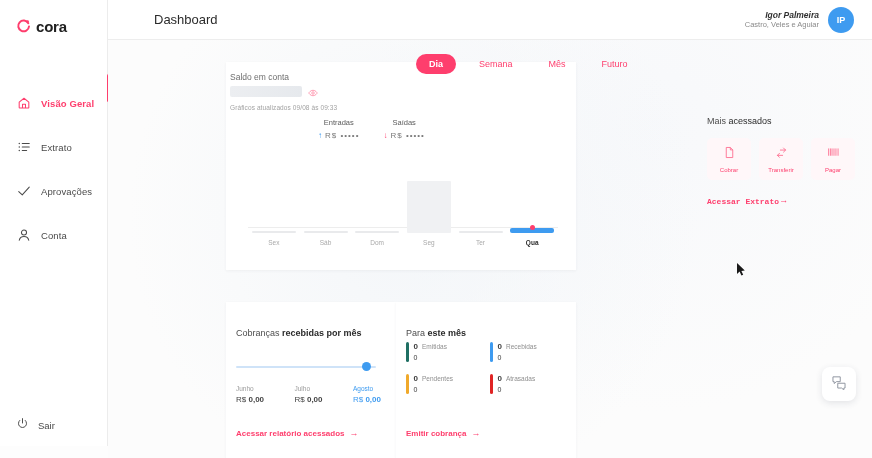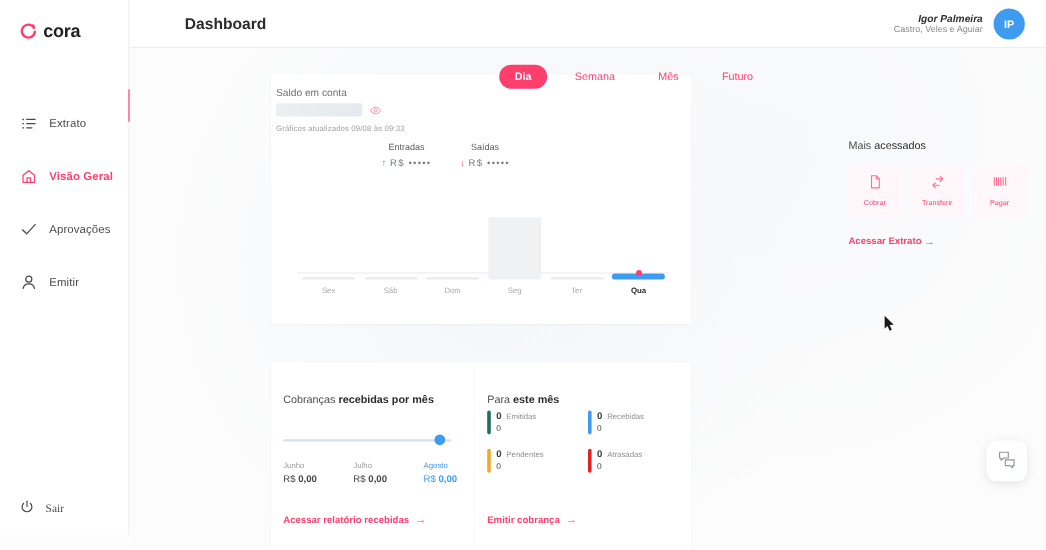--- a/index.html
+++ b/index.html
@@ -34,30 +34,30 @@
   .nav-item.active .nav-label { color: #fe3e6d; font-weight: 700; }
   .nav-item.active .nav-ico svg { stroke: #fe3e6d; }
   .active-bar {
     position: absolute; left: 107px; top: 74px;
     width: 3px; height: 28px; background: #fe3e6d; border-radius: 2px;
   }
   .logout {
     position: absolute; bottom: 6px; left: 0;
     display:flex; align-items:center; gap: 9px; padding-left: 16px; height: 30px; cursor:pointer;
   }
-  .logout .nav-label { font-size: 9.5px; color: #4a4a4a; font-family: Liberation Serif, serif; }
+  .logout .nav-label { font-size: 9.5px; color: #4a4a4a; }
 
   
   .main { flex: 1; position: relative; height: 458px; }
   .topbar {
     height: 40px; border-bottom: 1px solid #ededed;
     display: flex; align-items: center; justify-content: space-between;
     padding: 0 18px 0 46px; background:#fff;
   }
-  .page-title { font-size: 13px; font-weight: 700; color: #2b2b2b; }
+  .page-title { font-size: 13px; font-weight: 400; color: #2b2b2b; }
   .user-box { display: flex; align-items: center; gap: 9px; }
   .user-text { text-align: right; line-height: 1.25; }
   .user-name { font-size: 8.5px; font-weight: 700; color: #303030; font-style: italic; }
   .user-org  { font-size: 7.5px; color: #8a8a8a; }
   .avatar {
     width: 26px; height: 26px; border-radius: 50%;
     background: #3e9bf0; color:#fff; font-size: 9px; font-weight:700;
     display:flex; align-items:center; justify-content:center;
   }
 
@@ -118,21 +118,21 @@
   #panel-quick { left: 585px; top: 22px; width: 210px; height: 208px; background: transparent; box-shadow:none; }
   .quick-title { font-size: 9px; color:#4d4d4d; position:absolute; left: 14px; top: 54px; }
   .quick-title b { font-weight: 400; color:#2b2b2b; }
   .quick-cards { position:absolute; left: 14px; top: 76px; display:flex; gap: 8px; }
   .qcard {
     width: 44px; height: 42px; background:#fff7f9; border-radius: 5px;
     display:flex; flex-direction:column; align-items:center; justify-content:center; gap: 4px;
     cursor:pointer;
   }
   .qcard .qlabel { font-size: 6px; color:#fe3e6d; }
-  .link-row { position:absolute; left: 14px; top: 134px; display:flex; gap:2px; cursor:pointer; }
+  .link-row { position:absolute; left: 14px; top: 134px; display:flex; align-items:center; gap:2px; cursor:pointer;font-family:Liberation Mono, monospace; }
   .link-text { font-size: 8px; font-weight: 700; color:#fe3e6d; }
   .link-arrow { color:#fe3e6d; font-size: 9px; }
 
   
   #card-charges { left: 118px; top: 262px; width: 170px; height: 156px; }
   #card-month   { left: 288px; top: 262px; width: 180px; height: 156px; }
 
   .sec-title { font-size: 9px; color:#4d4d4d; }
   .sec-title b { font-weight:700; color:#2b2b2b; }
 
@@ -179,56 +179,56 @@
       <span class="logo-mark">
         <svg width="15" height="15" viewBox="0 0 15 15">
           <path d="M12.3 4.2A5.4 5.4 0 1 0 13 7.5" fill="none" stroke="#fe3e6d" stroke-width="2" stroke-linecap="round"></path>
           <circle cx="11.6" cy="2.6" r="1.3" fill="#fe3e6d"></circle>
         </svg>
       </span>
       <span class="logo-text">cora</span>
     </div>
 
     <nav class="nav">
+      <div class="nav-item active">
+        <span class="nav-ico">
+          <svg width="14" height="14" viewBox="0 0 16 16" fill="none" stroke="#fe3e6d" stroke-width="1.2" stroke-linejoin="round">
+              <path d="M2.5 7 8 2.6 13.5 7v6.2a.6.6 0 0 1-.6.6H3.1a.6.6 0 0 1-.6-.6z"></path>
+              <path d="M6.3 13.8V9.4h3.4v4.4"></path>
+            </svg>
+        </span>
+        <span class="nav-label">Visão Geral</span>
+      </div>
       <div class="nav-item">
         <span class="nav-ico">
           <svg width="14" height="14" viewBox="0 0 16 16" fill="none" stroke="#4a4a4a" stroke-width="1.2" stroke-linecap="round">
               <path d="M6 4h8M6 8h8M6 12h5"></path>
               <circle cx="2.6" cy="4" r=".8" fill="#4a4a4a" stroke="none"></circle>
               <circle cx="2.6" cy="8" r=".8" fill="#4a4a4a" stroke="none"></circle>
               <circle cx="2.6" cy="12" r=".8" fill="#4a4a4a" stroke="none"></circle>
             </svg>
         </span>
         <span class="nav-label">Extrato</span>
       </div>
-      <div class="nav-item active">
-        <span class="nav-ico">
-          <svg width="14" height="14" viewBox="0 0 16 16" fill="none" stroke="#fe3e6d" stroke-width="1.2" stroke-linejoin="round">
-              <path d="M2.5 7 8 2.6 13.5 7v6.2a.6.6 0 0 1-.6.6H3.1a.6.6 0 0 1-.6-.6z"></path>
-              <path d="M6.3 13.8V9.4h3.4v4.4"></path>
-            </svg>
-        </span>
-        <span class="nav-label">Visão Geral</span>
-      </div>
       <div class="nav-item">
         <span class="nav-ico">
           <svg width="14" height="14" viewBox="0 0 16 16" fill="none" stroke="#4a4a4a" stroke-width="1.2" stroke-linecap="round" stroke-linejoin="round">
               <path d="M2 8.6 6 12.4 14 3.6"></path>
             </svg>
         </span>
         <span class="nav-label">Aprovações</span>
       </div>
       <div class="nav-item">
         <span class="nav-ico">
           <svg width="14" height="14" viewBox="0 0 16 16" fill="none" stroke="#4a4a4a" stroke-width="1.2" stroke-linecap="round">
               <circle cx="8" cy="5.2" r="2.9"></circle>
               <path d="M2.6 14c.6-3 2.8-4.3 5.4-4.3S12.8 11 13.4 14"></path>
             </svg>
         </span>
-        <span class="nav-label">Emitir</span>
+        <span class="nav-label">Conta</span>
       </div>
     </nav>
 
     <div class="active-bar"></div>
 
     <div class="logout">
       <span class="nav-ico">
         <svg width="13" height="13" viewBox="0 0 16 16" fill="none" stroke="#4a4a4a" stroke-width="1.2" stroke-linecap="round">
             <path d="M4.6 4.2a5 5 0 1 0 6.8 0"></path>
             <path d="M8 2v5.4"></path>
@@ -386,21 +386,21 @@
         </div>
         <div class="month current">
           <div class="mo-name">Agosto</div>
           <div class="mo-val">
             <span>R$</span>
             <b>0,00</b>
           </div>
         </div>
       </div>
       <div class="foot-link" id="link-report">
-        <span class="link-text">Acessar relatório recebidas</span>
+        <span class="link-text">Acessar relatório acessados</span>
         <span class="link-arrow">→</span>
       </div>
 
       <div class="card" id="card-month"></div>
       <div class="sec-title" style="position:absolute;left:298px;top:288px">
         <span>Para </span><b>este mês</b>
       </div>
       <div class="stats">
         <div class="stat">
           <div class="stat-bar" style="background:#1f6f63"></div>

